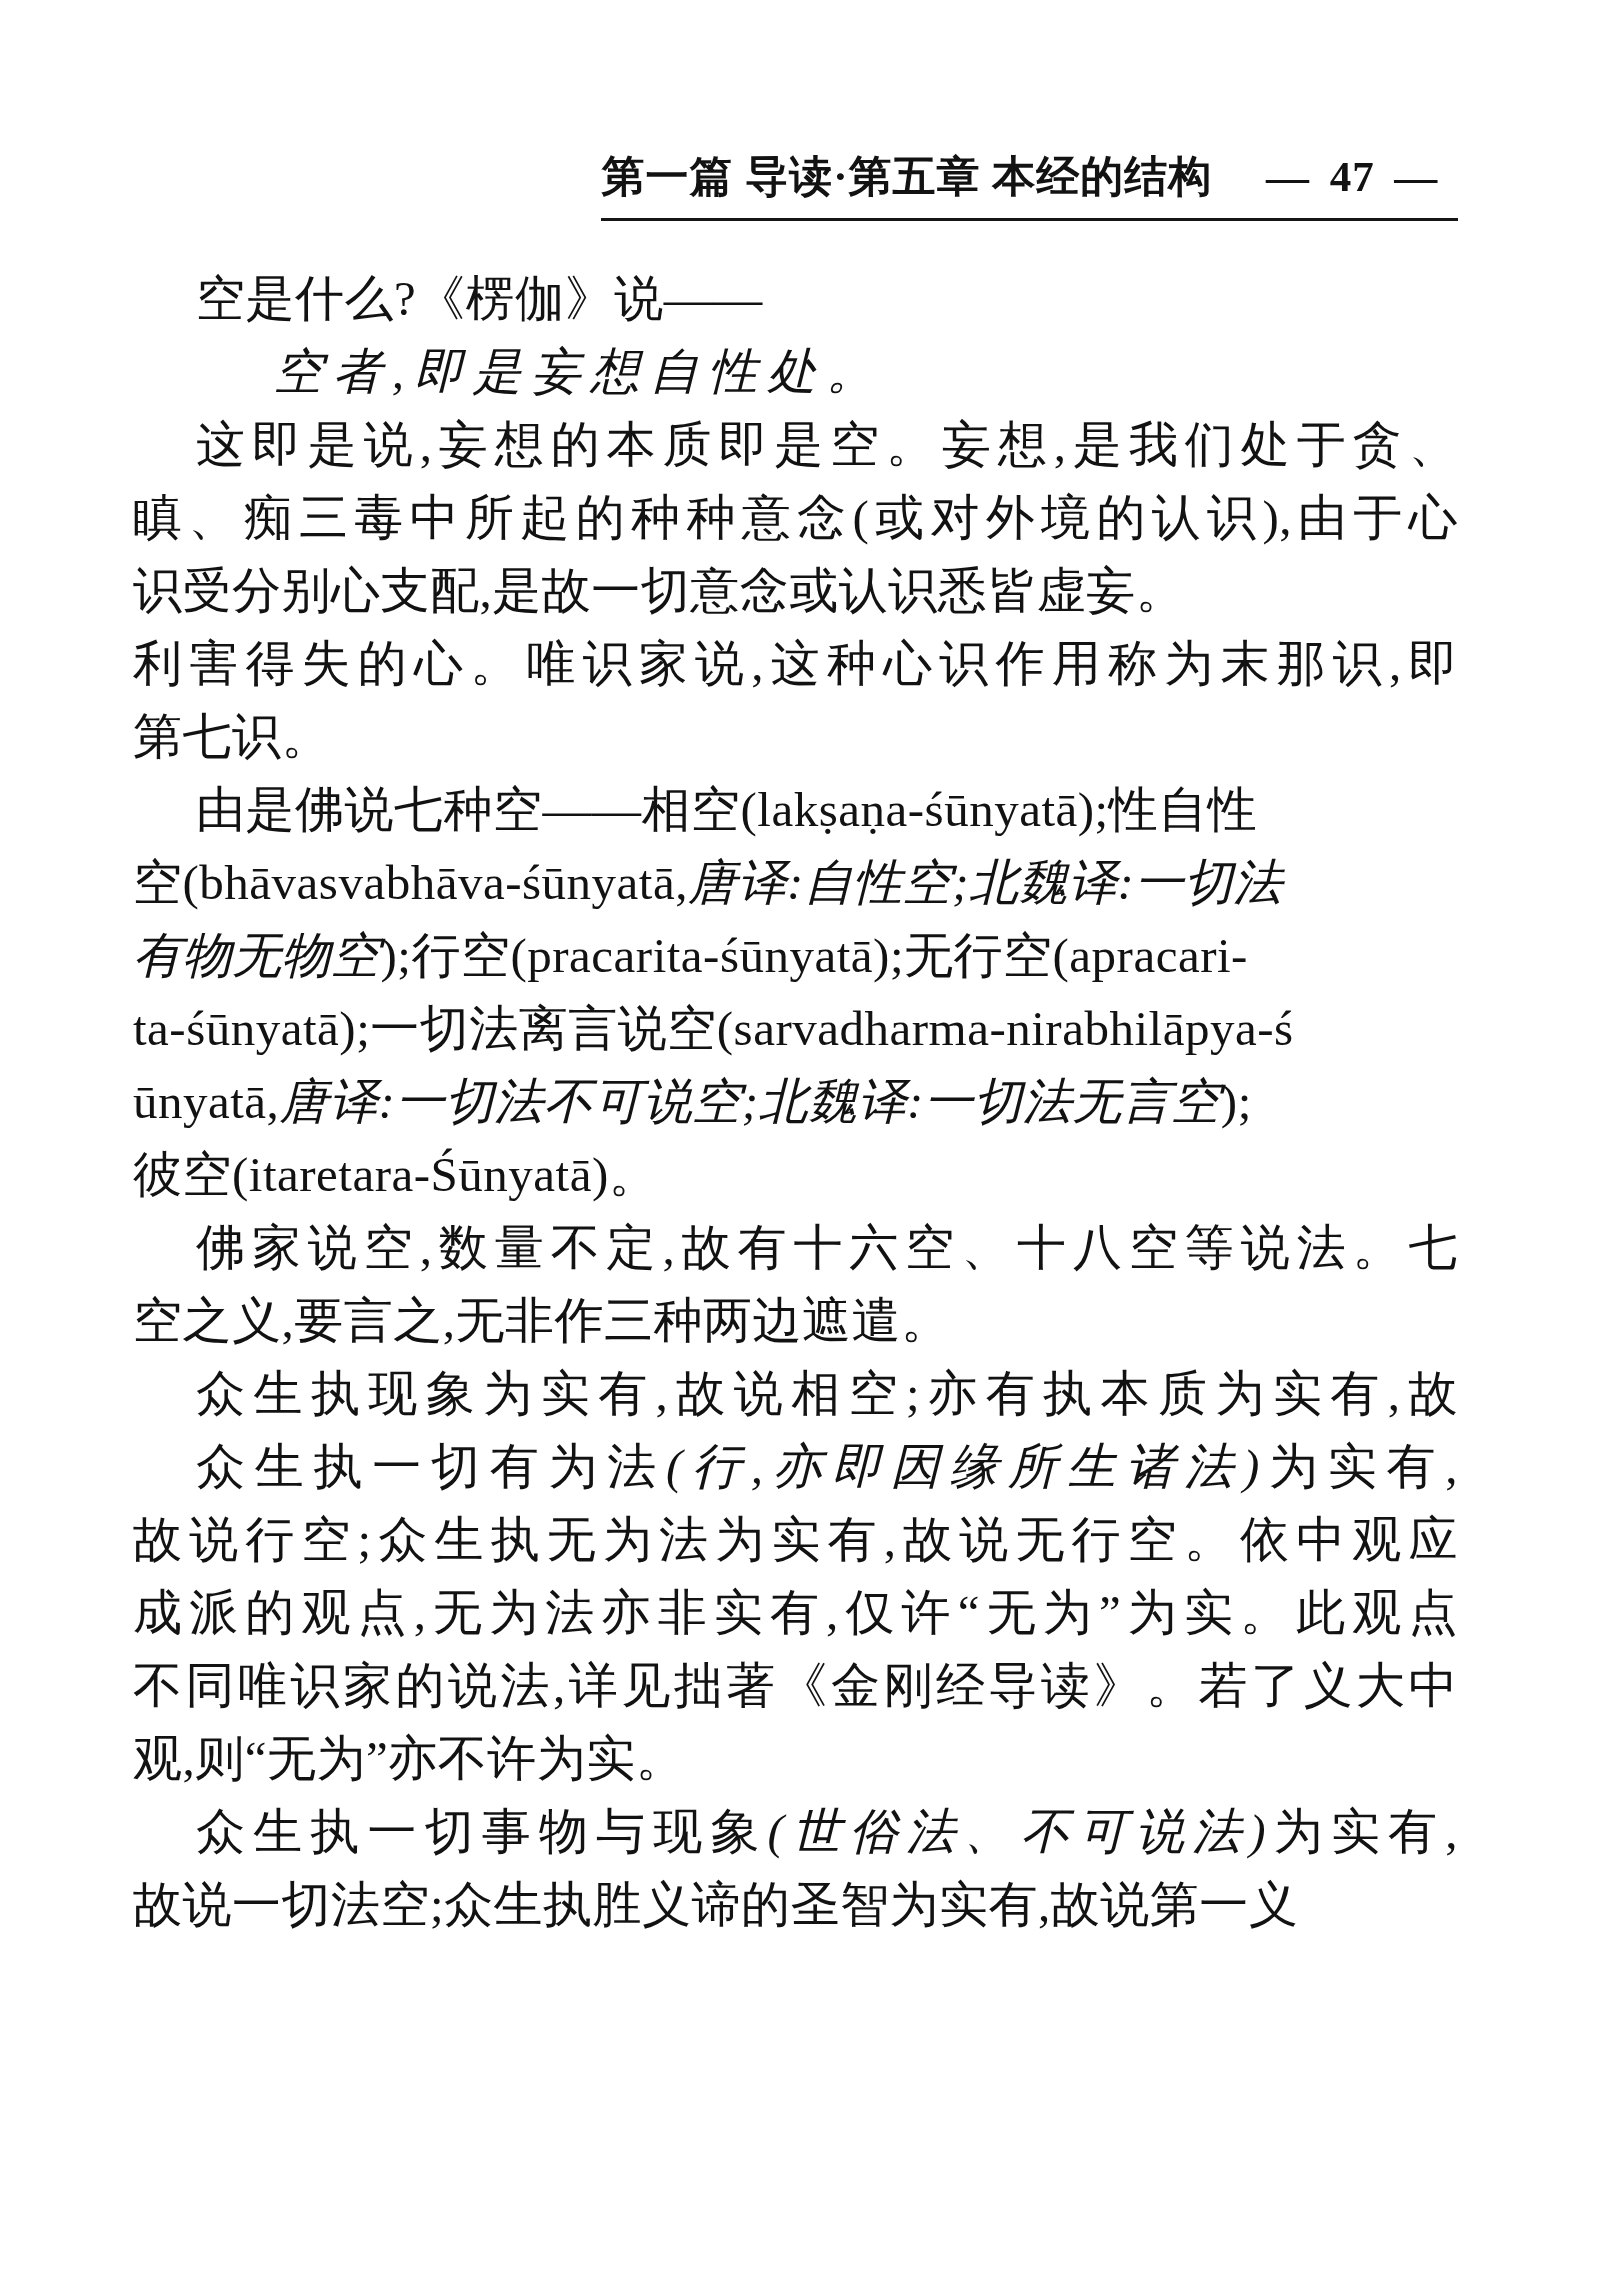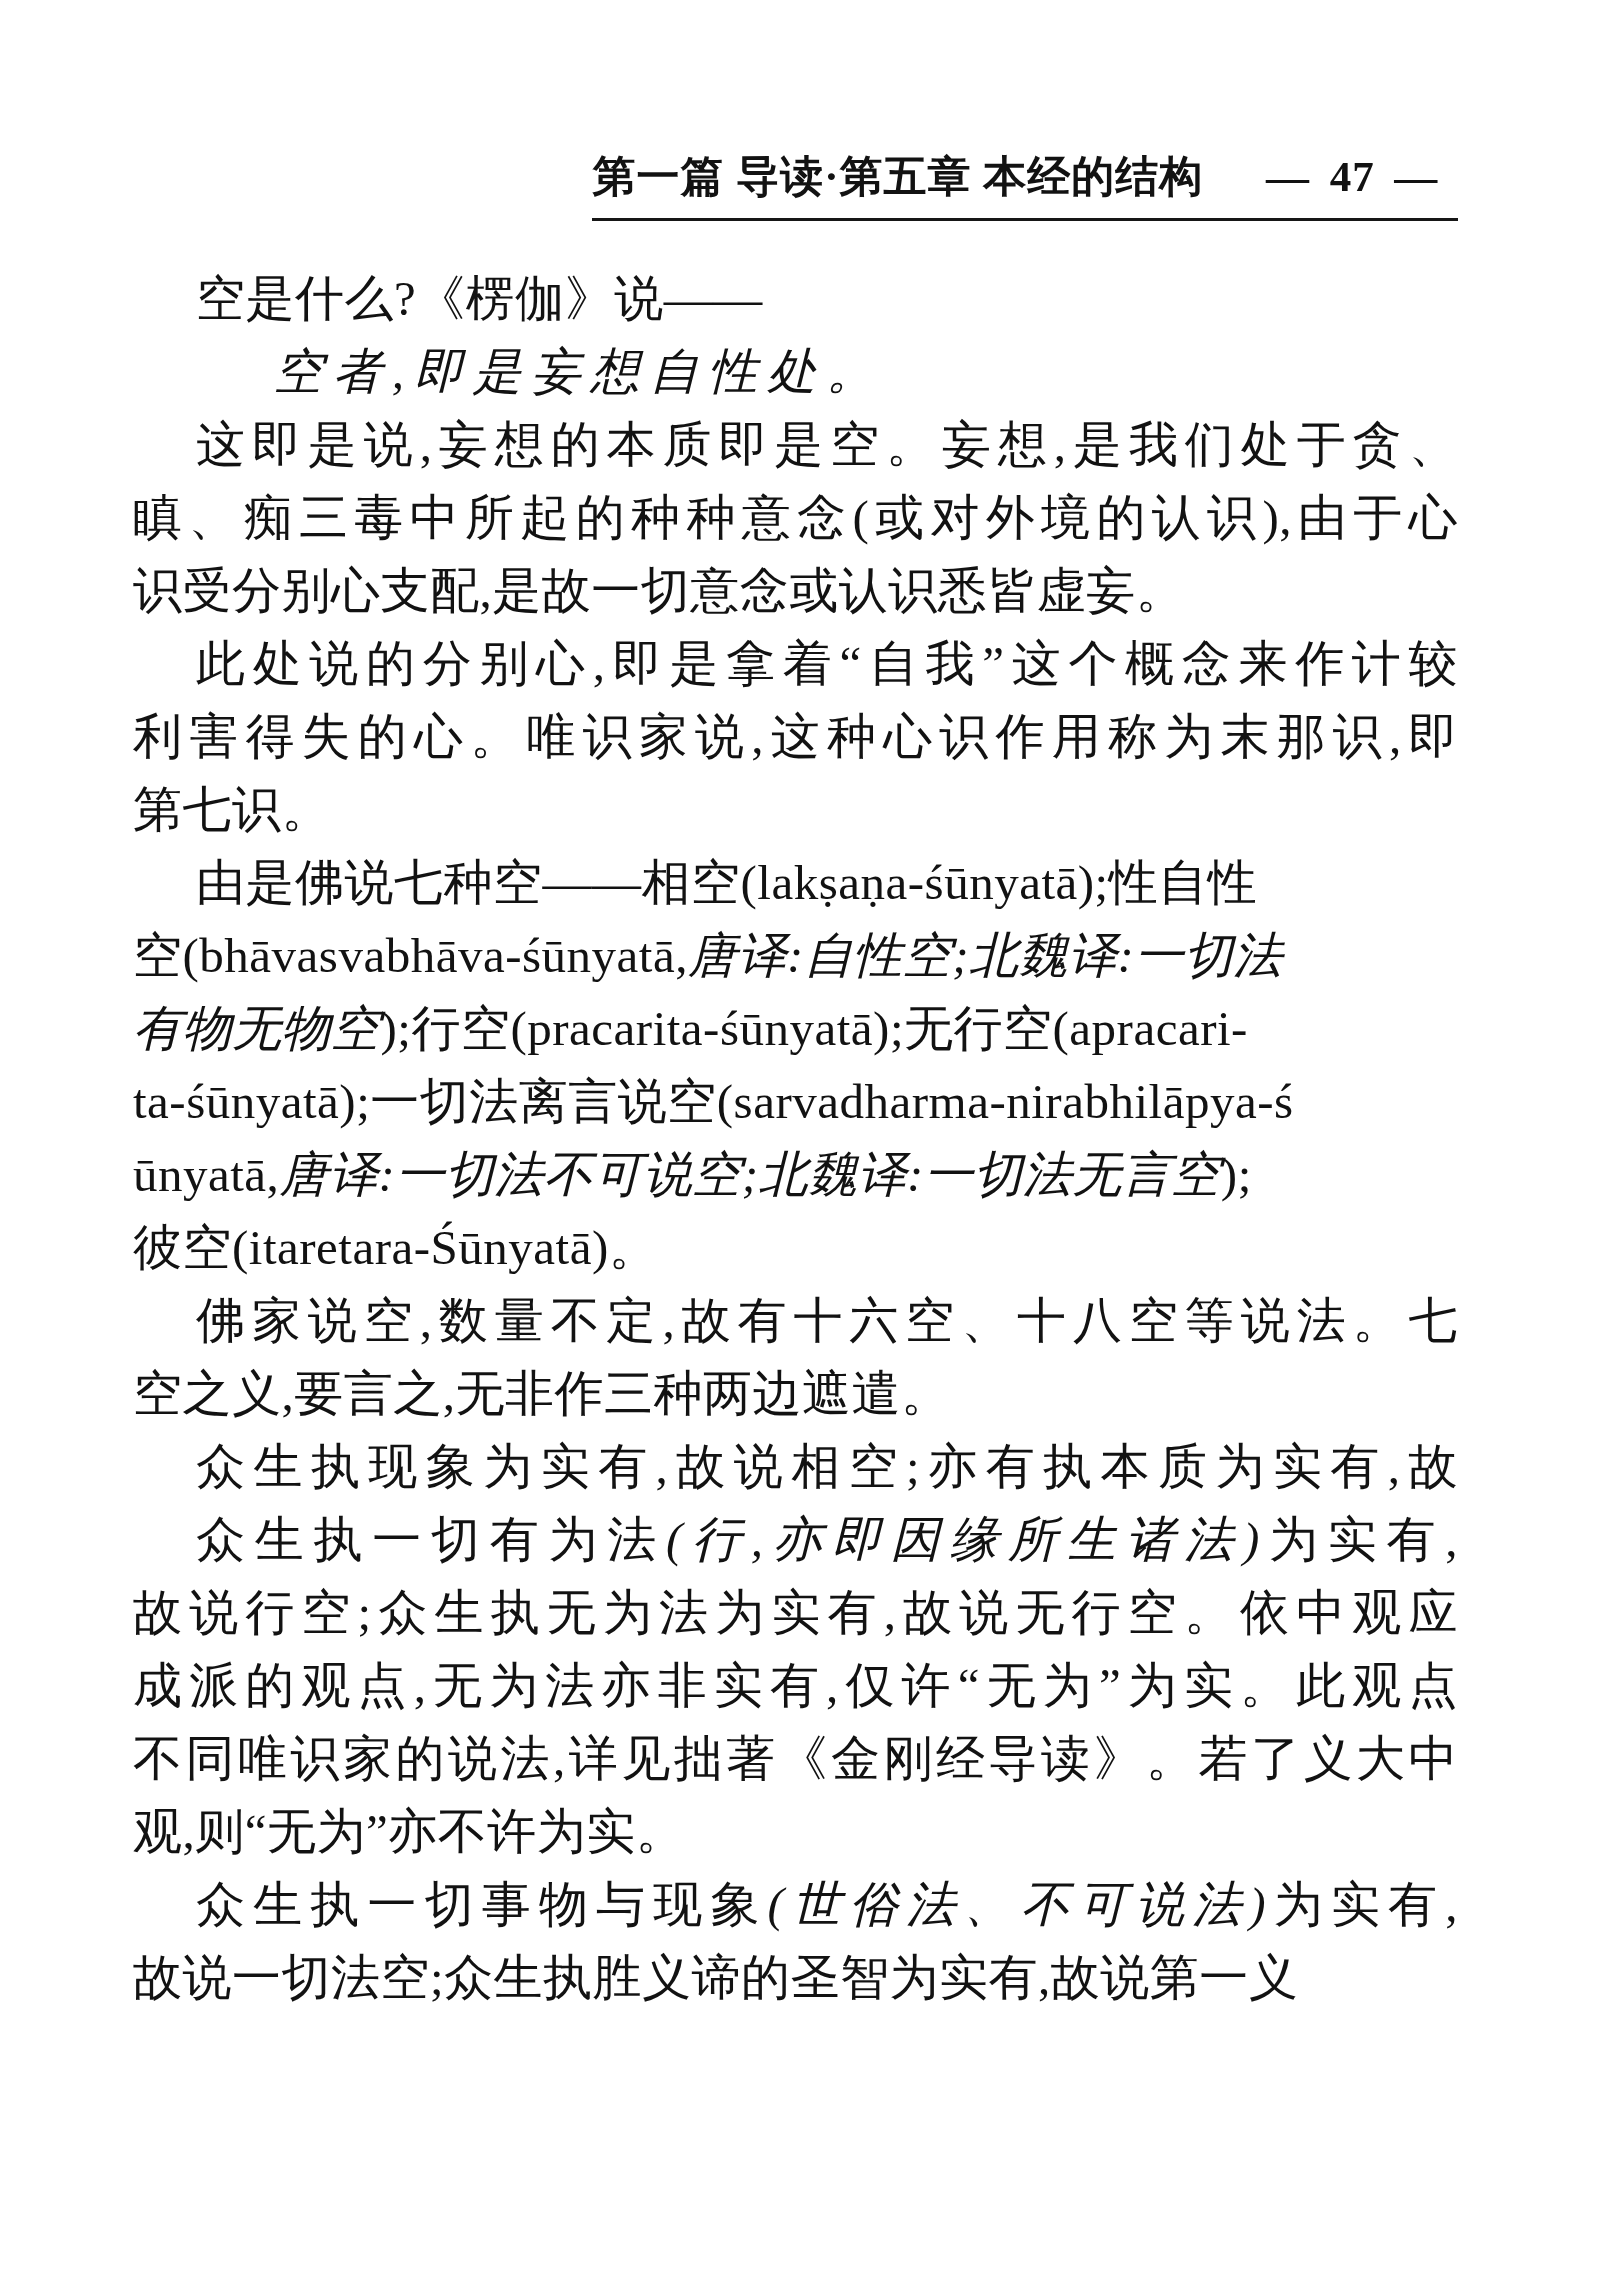--- a/index.html
+++ b/index.html
@@ -26,21 +26,21 @@
   }
   .header-inner {
     display: inline-block;
     border-bottom: 3.9px solid #161616;
     padding-bottom: 11.8px;
     font-size: 43px;
     font-weight: 700;
     letter-spacing: 1px;
     white-space: nowrap;
   }
-  .section-title { margin-right: 43px; }
+  .section-title { margin-right: 34px; }
   .dash { margin: 0 19.7px; font-weight: 700; }
   
   .body-text {
     position: absolute;
     top: 262px;
     left: 133px;
     width: 1325px;
   }
   .line {
     height: 73px;
@@ -71,21 +71,20 @@
       <span class="section-title">第一篇 导读·第五章 本经的结构</span><span class="dash">—</span><span>47</span><span class="dash">—</span>
     </div>
   </div>
 
   <div class="body-text">
       <div class="line" style="padding-left: 63px;"><span class="seg-song">空是什么?《楞伽》说——</span></div>
       <div class="line" style="padding-left: 141px;"><span class="seg-kai-spaced">空者,即是妄想自性处。</span></div>
       <div class="line justify" style="padding-left: 63px;"><span class="seg-song">这即是说,妄想的本质即是空。妄想,是我们处于贪、</span></div>
       <div class="line justify"><span class="seg-song">瞋、痴三毒中所起的种种意念(或对外境的认识),由于心</span></div>
       <div class="line"><span class="seg-song">识受分别心支配,是故一切意念或认识悉皆虚妄。</span></div>
-      <div class="line justify" style="padding-left: 63px;"><span class="seg-song">此处说的分别心,即是拿着“自我”这个概念来作计较</span></div>
       <div class="line justify"><span class="seg-song">利害得失的心。唯识家说,这种心识作用称为末那识,即</span></div>
       <div class="line"><span class="seg-song">第七识。</span></div>
       <div class="line" style="padding-left: 63px;"><span class="seg-song">由是佛说七种空——相空(lakṣaṇa-śūnyatā);性自性</span></div>
       <div class="line"><span class="seg-song">空(bhāvasvabhāva-śūnyatā,</span><span class="seg-kai">唐译:自性空;北魏译:一切法</span></div>
       <div class="line"><span class="seg-kai">有物无物空</span><span class="seg-song">);行空(pracarita-śūnyatā);无行空(apracari-</span></div>
       <div class="line"><span class="seg-song">ta-śūnyatā);一切法离言说空(sarvadharma-nirabhilāpya-ś</span></div>
       <div class="line"><span class="seg-song">ūnyatā,</span><span class="seg-kai">唐译:一切法不可说空;北魏译:一切法无言空</span><span class="seg-song">);</span></div>
       <div class="line"><span class="seg-song">彼空(itaretara-Śūnyatā)。</span></div>
       <div class="line justify" style="padding-left: 63px;"><span class="seg-song">佛家说空,数量不定,故有十六空、十八空等说法。七</span></div>
       <div class="line"><span class="seg-song">空之义,要言之,无非作三种两边遮遣。</span></div>

